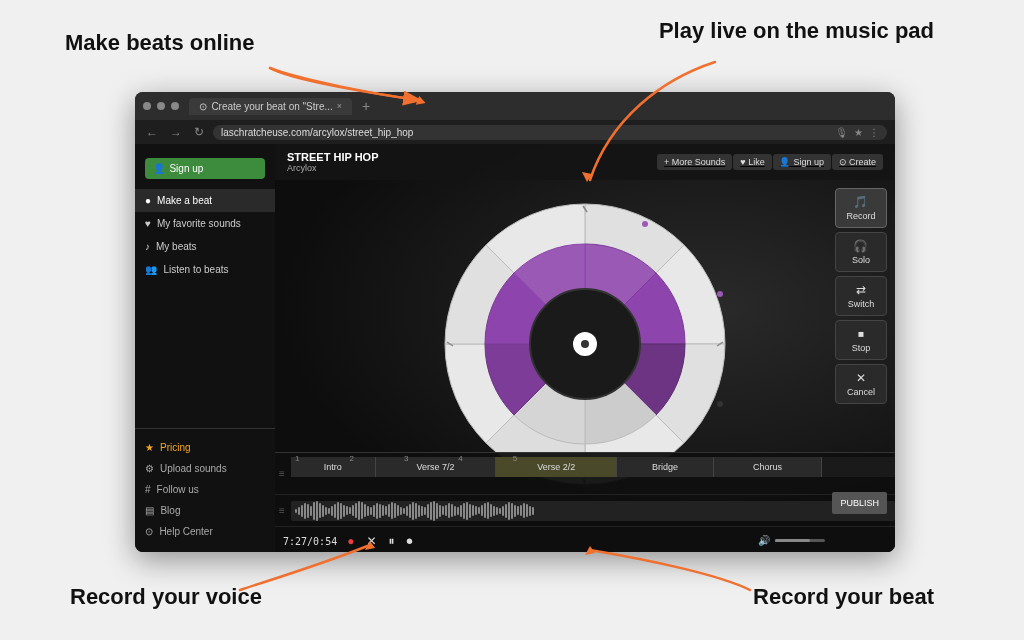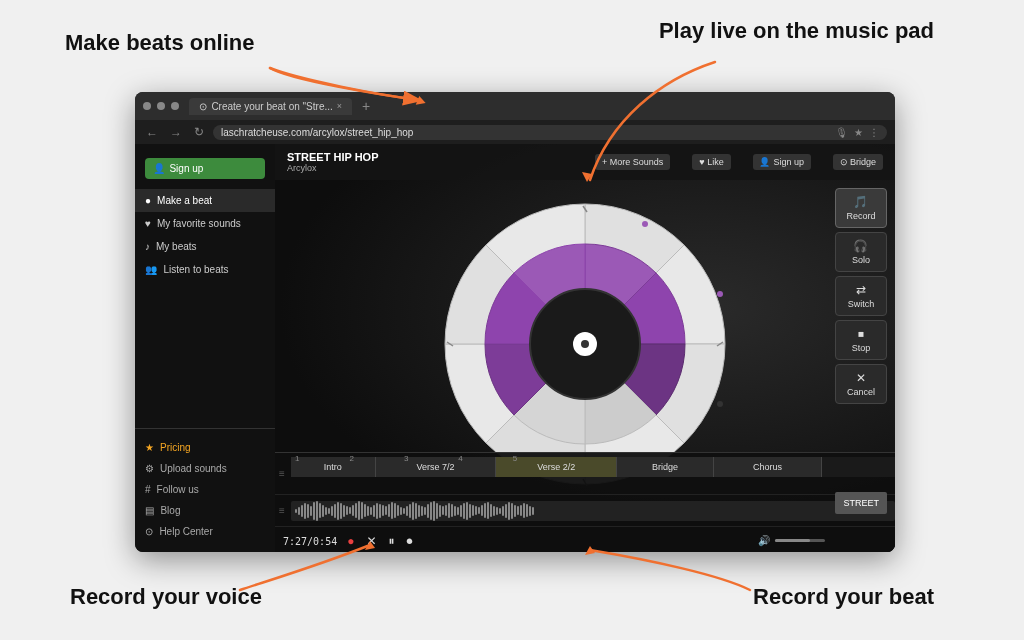--- a/index.html
+++ b/index.html
@@ -232,22 +232,23 @@
       color: white;
       font-weight: bold;
     }
     .track-artist {
       font-size: 9px;
       color: #aaa;
     }
     .top-bar-right {
       margin-left: auto;
       display: flex;
-      gap: 22px;
-      align-items: center;
+      gap: 1px;
+      align-items: center;
+      text-decoration: underline;
     }
     .tb-btn {
       background: #333;
       border: none;
       color: #ddd;
       font-size: 9px;
       padding: 3px 7px;
       border-radius: 3px;
       cursor: pointer;
       display: flex;
@@ -533,21 +534,21 @@
 
       <div class="top-bar">
         <div>
           <div class="track-title">STREET HIP HOP</div>
           <div class="track-artist">Arcylox</div>
         </div>
         <div class="top-bar-right">
           <button class="tb-btn">+ More Sounds</button>
           <button class="tb-btn">♥ Like</button>
           <button class="tb-btn">👤 Sign up</button>
-          <button class="tb-btn">⊙ Bridge</button>
+          <button class="tb-btn">⊙ Create</button>
         </div>
       </div>
 
       <div class="music-wheel-container">
         <svg class="wheel-svg" viewBox="0 0 320 320">
 
           <path d="M160,160 L160,20 A140,140 0 0,1 259,61 Z" fill="#e0e0e0" stroke="#bbb" stroke-width="1"></path>
           <path d="M160,160 L259,61 A140,140 0 0,1 300,160 Z" fill="#e8e8e8" stroke="#bbb" stroke-width="1"></path>
           <path d="M160,160 L300,160 A140,140 0 0,1 259,259 Z" fill="#e0e0e0" stroke="#bbb" stroke-width="1"></path>
           <path d="M160,160 L259,259 A140,140 0 0,1 160,300 Z" fill="#e8e8e8" stroke="#bbb" stroke-width="1"></path>
@@ -627,21 +628,21 @@
               <div style="display:flex;width:100%;margin-top:4px;">
                 <div class="section" style="width:14%">Intro</div>
                 <div class="section" style="width:20%">Verse 7/2</div>
                 <div class="section active" style="width:20%;background:#4a4a2a;">Verse 2/2</div>
                 <div class="section" style="width:16%">Bridge</div>
                 <div class="section" style="width:18%">Chorus</div>
                 <div style="flex:1;background:#1a1a1a;"></div>
               </div>
             </div>
           </div>
-          <button class="publish-btn">STREET</button>
+          <button class="publish-btn">PUBLISH</button>
         </div>
 
         <div class="seq-track" style="height:32px;">
           <div class="seq-handle">≡</div>
           <div class="waveform-visual" id="waveform">
           <div class="waveform-bar" style="height: 4px;"></div>
               <div class="waveform-bar" style="height: 8px;"></div>
               <div class="waveform-bar" style="height: 12px;"></div>
               <div class="waveform-bar" style="height: 16px;"></div>
               <div class="waveform-bar" style="height: 14px;"></div>

